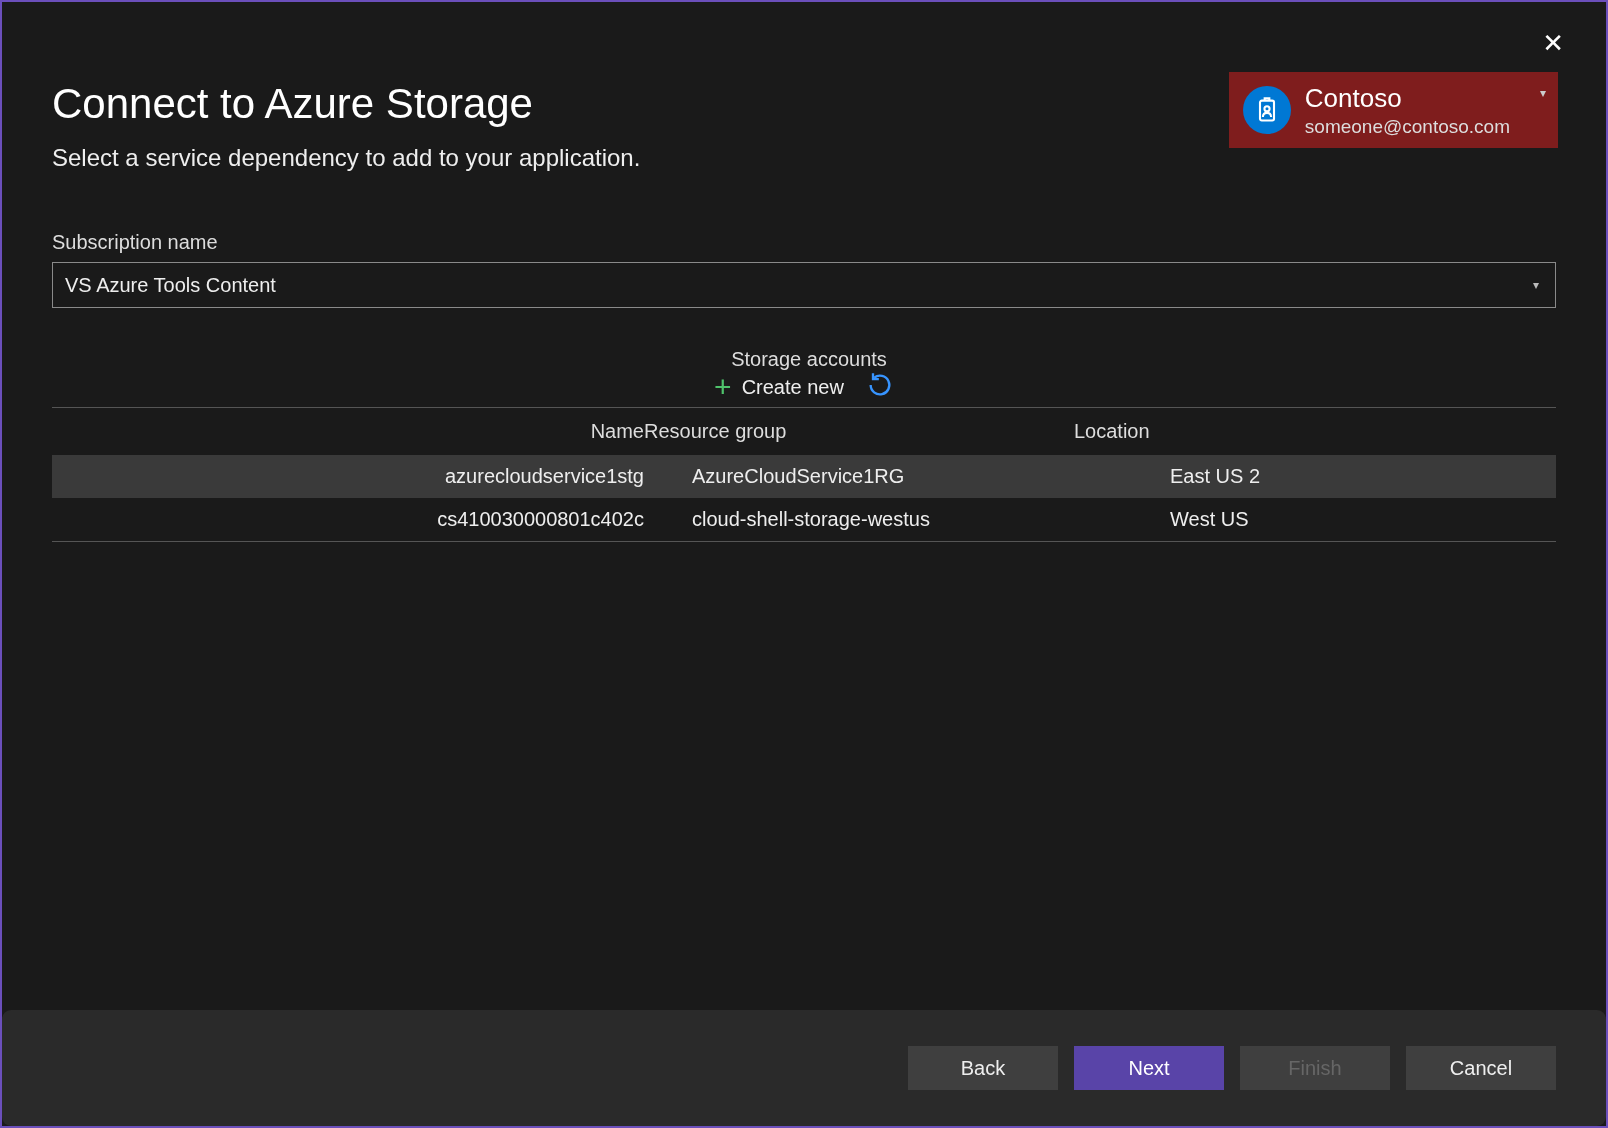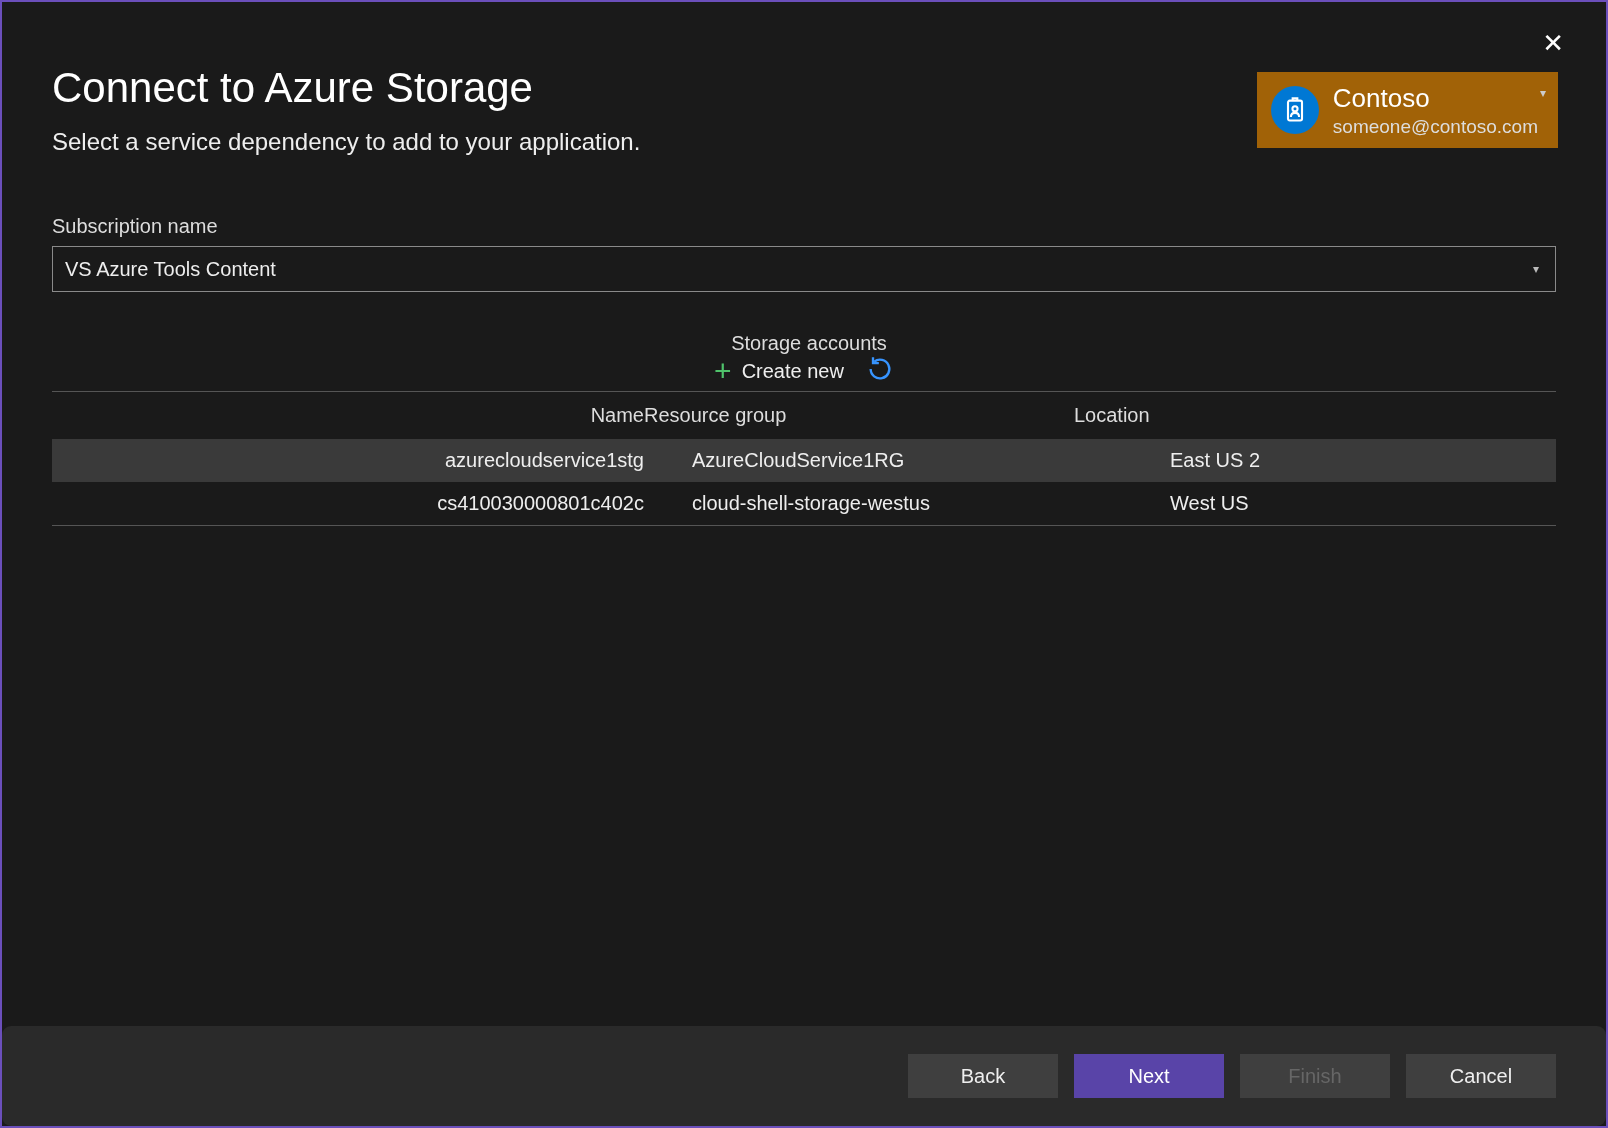--- a/index.html
+++ b/index.html
@@ -42,24 +42,24 @@
       color: #ffffff;
       cursor: pointer;
       line-height: 1;
       padding: 4px 10px;
     }
 
     .account-badge {
       position: absolute;
       top: 70px;
       right: 48px;
-      background: #a16207;
-      display: flex;
-      align-items: center;
-      padding: 10px 20px 10px 14px;
+      background: #7f1d1d;
+      display: flex;
+      align-items: center;
+      padding: 10px 48px 10px 14px;
       gap: 14px;
     }
 
     .account-badge .avatar {
       width: 48px;
       height: 48px;
       border-radius: 50%;
       background: #0078d4;
       display: flex;
       align-items: center;
@@ -95,21 +95,21 @@
       right: 12px;
       top: 14px;
       font-size: 12px;
       color: #cccccc;
     }
 
     .title {
       font-size: 42px;
       font-weight: 300;
       color: #ffffff;
-      margin-top: 32px;
+      margin-top: 48px;
     }
 
     .subtitle {
       font-size: 24px;
       font-weight: 300;
       color: #eeeeee;
       margin-top: 16px;
     }
 
     .field-label {
@@ -209,21 +209,21 @@
       cursor: pointer;
       gap: 48px;
     }
 
     .table-row.selected {
       background: #3a3a3a;
     }
 
     .footer {
       background: #2a2a2a;
-      height: 100px;
+      height: 116px;
       display: flex;
       align-items: center;
       justify-content: flex-end;
       padding: 0 50px;
       gap: 16px;
       border-radius: 9px;
     }
 
     .btn {
       width: 150px;

